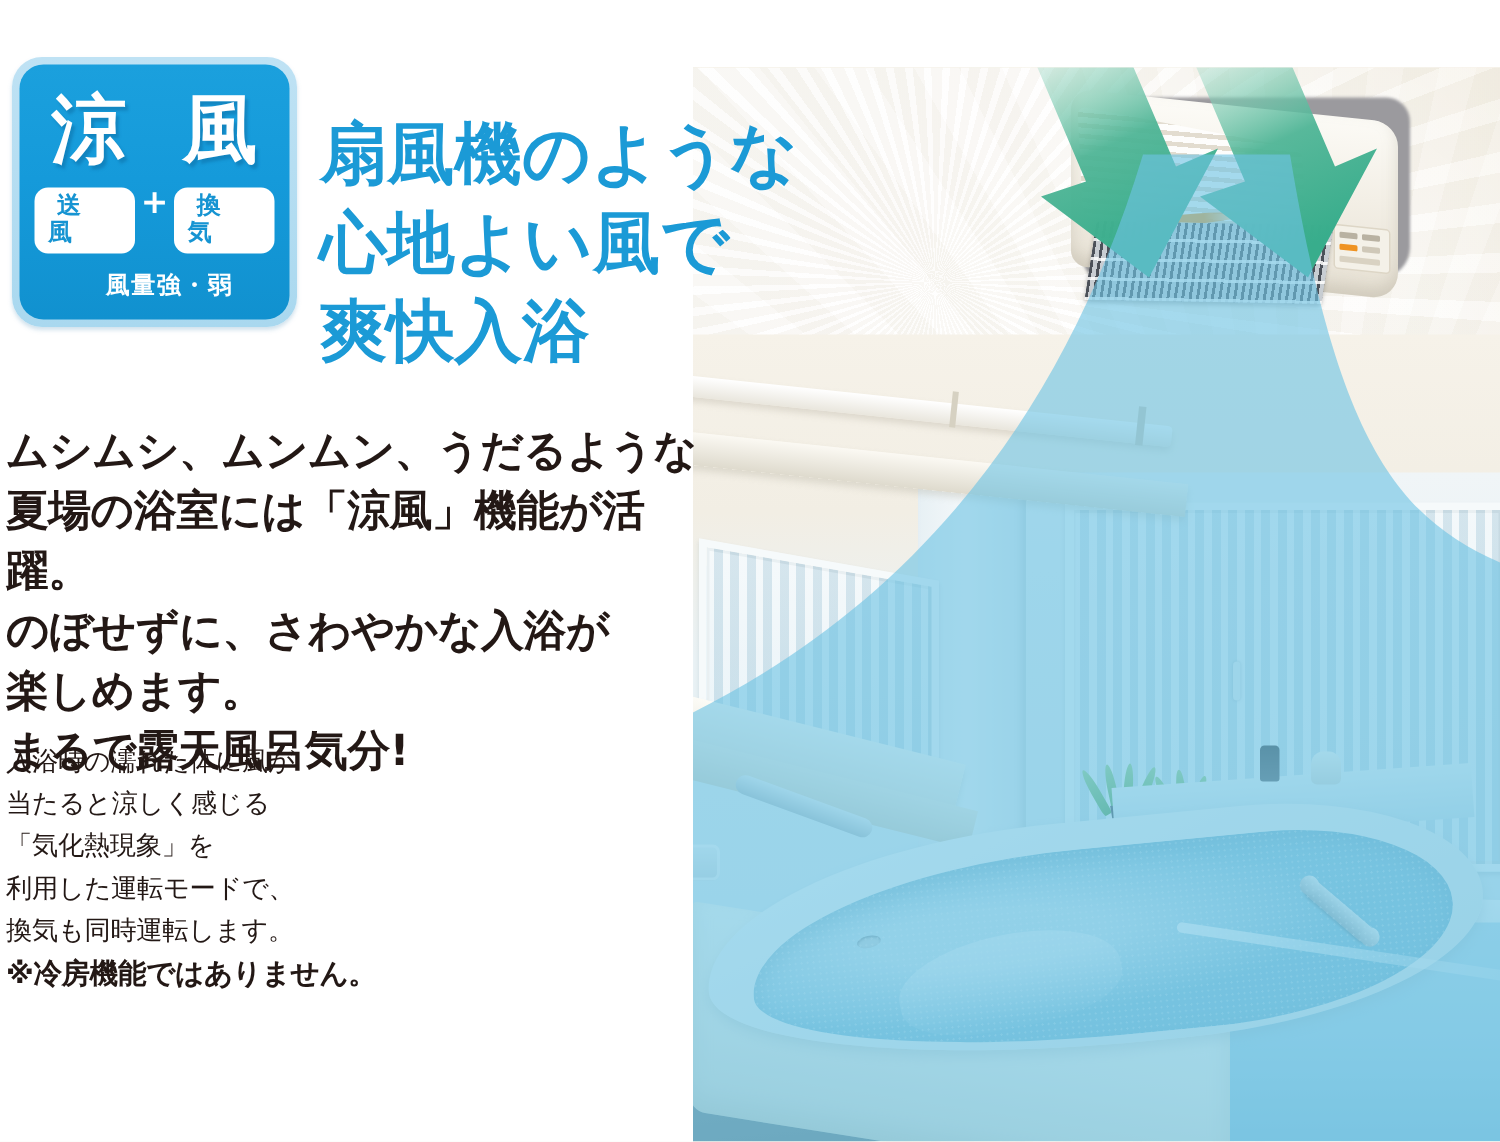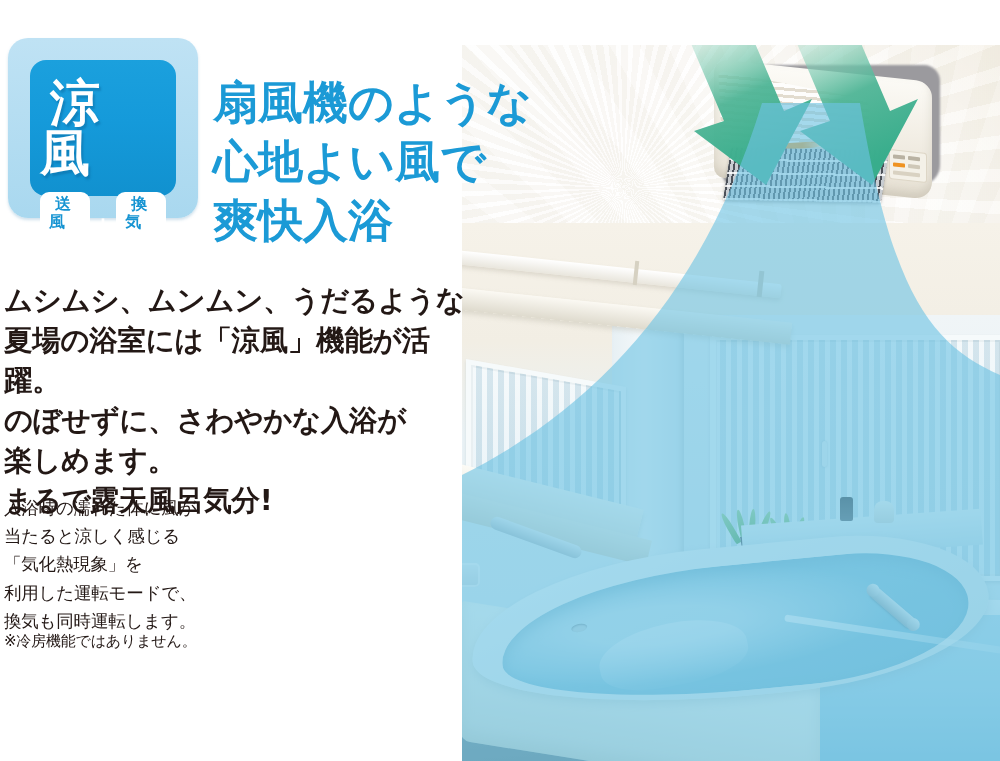--- a/index.html
+++ b/index.html
@@ -377,21 +377,21 @@
 
   
   .badge {
     position: absolute;
     left: 8px;
     top: 38px;
     width: 190px;
     height: 180px;
     border-radius: 20px;
     background: linear-gradient(180deg,#bfe2f4 0%, #a9d8ef 100%);
-    padding: 22px;
+    padding: 5px;
     box-sizing: border-box;
     box-shadow: 0 2px 3px rgba(120,170,200,.35);
   }
   .badge-inner {
     width: 100%;
     height: 100%;
     border-radius: 16px;
     background: linear-gradient(180deg,#1ba0dd 0%, #159ada 45%, #1191cf 100%);
     box-sizing: border-box;
     padding: 14px 10px 12px;
@@ -406,21 +406,21 @@
     font-weight: 700;
     letter-spacing: 10px;
     line-height: 1;
     text-indent: 10px;
     margin-top: 4px;
     text-shadow: 2px 3px 2px rgba(10,90,140,.35);
     font-family: "DejaVu Sans", "Liberation Sans", sans-serif;
   }
   .badge-pills {
     display: flex;
-    align-items: flex-end;
+    align-items: flex-start;
     gap: 4px;
     margin-top: 14px;
   }
   .pill {
     background: #ffffff;
     color: #1694d2;
     font-size: 16px;
     font-weight: 700;
     letter-spacing: 6px;
     text-indent: 6px;
@@ -488,22 +488,22 @@
     white-space: pre-line;
     font-family: "DejaVu Sans", "Liberation Sans", sans-serif;
     z-index: 5;
   }
 
   .disclaimer {
     position: absolute;
     left: 4px;
     top: 617px;
     color: #231815;
-    font-size: 15px;
-    font-weight: 400;
+    font-size: 19px;
+    font-weight: 700;
     letter-spacing: -0.2px;
     font-family: "DejaVu Sans", "Liberation Sans", sans-serif;
     z-index: 5;
   }
 </style>
 </head>
 <body>
 
 <div class="photo-panel">
 

